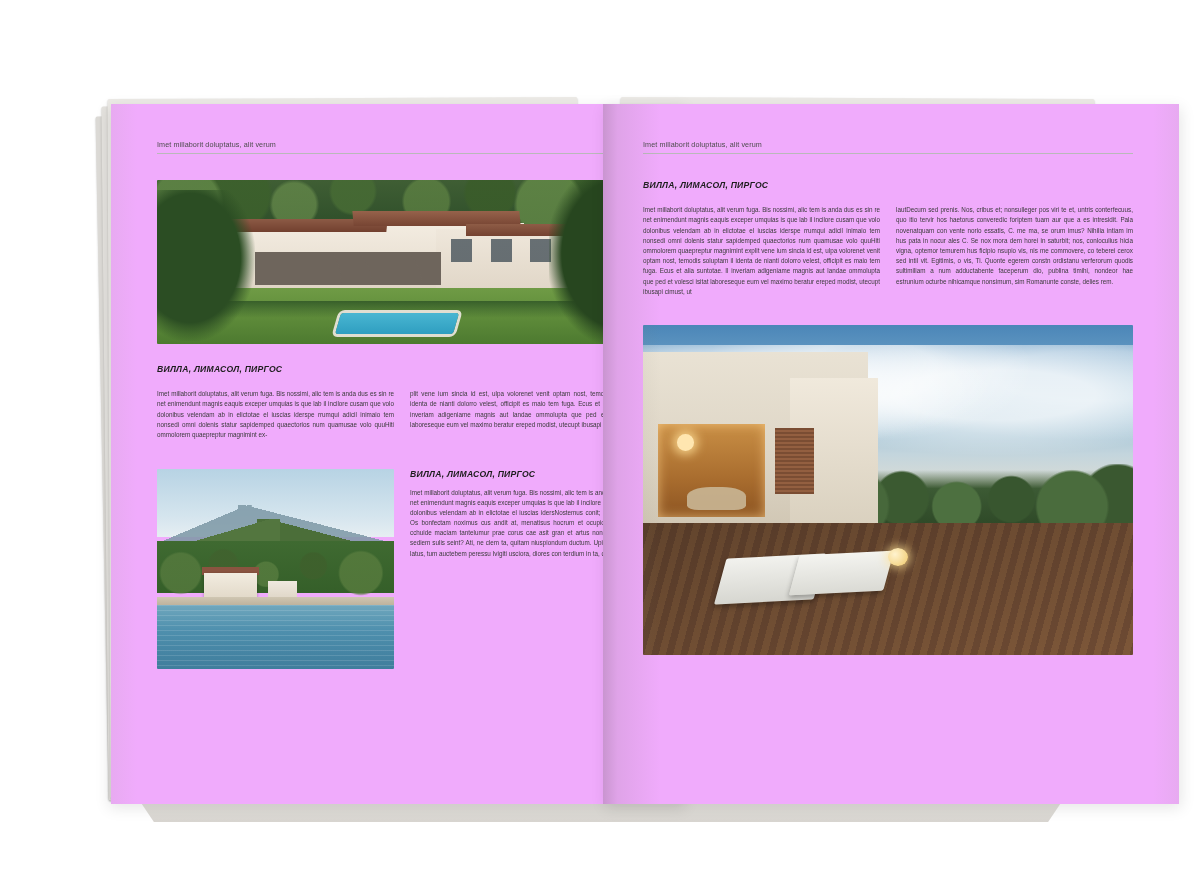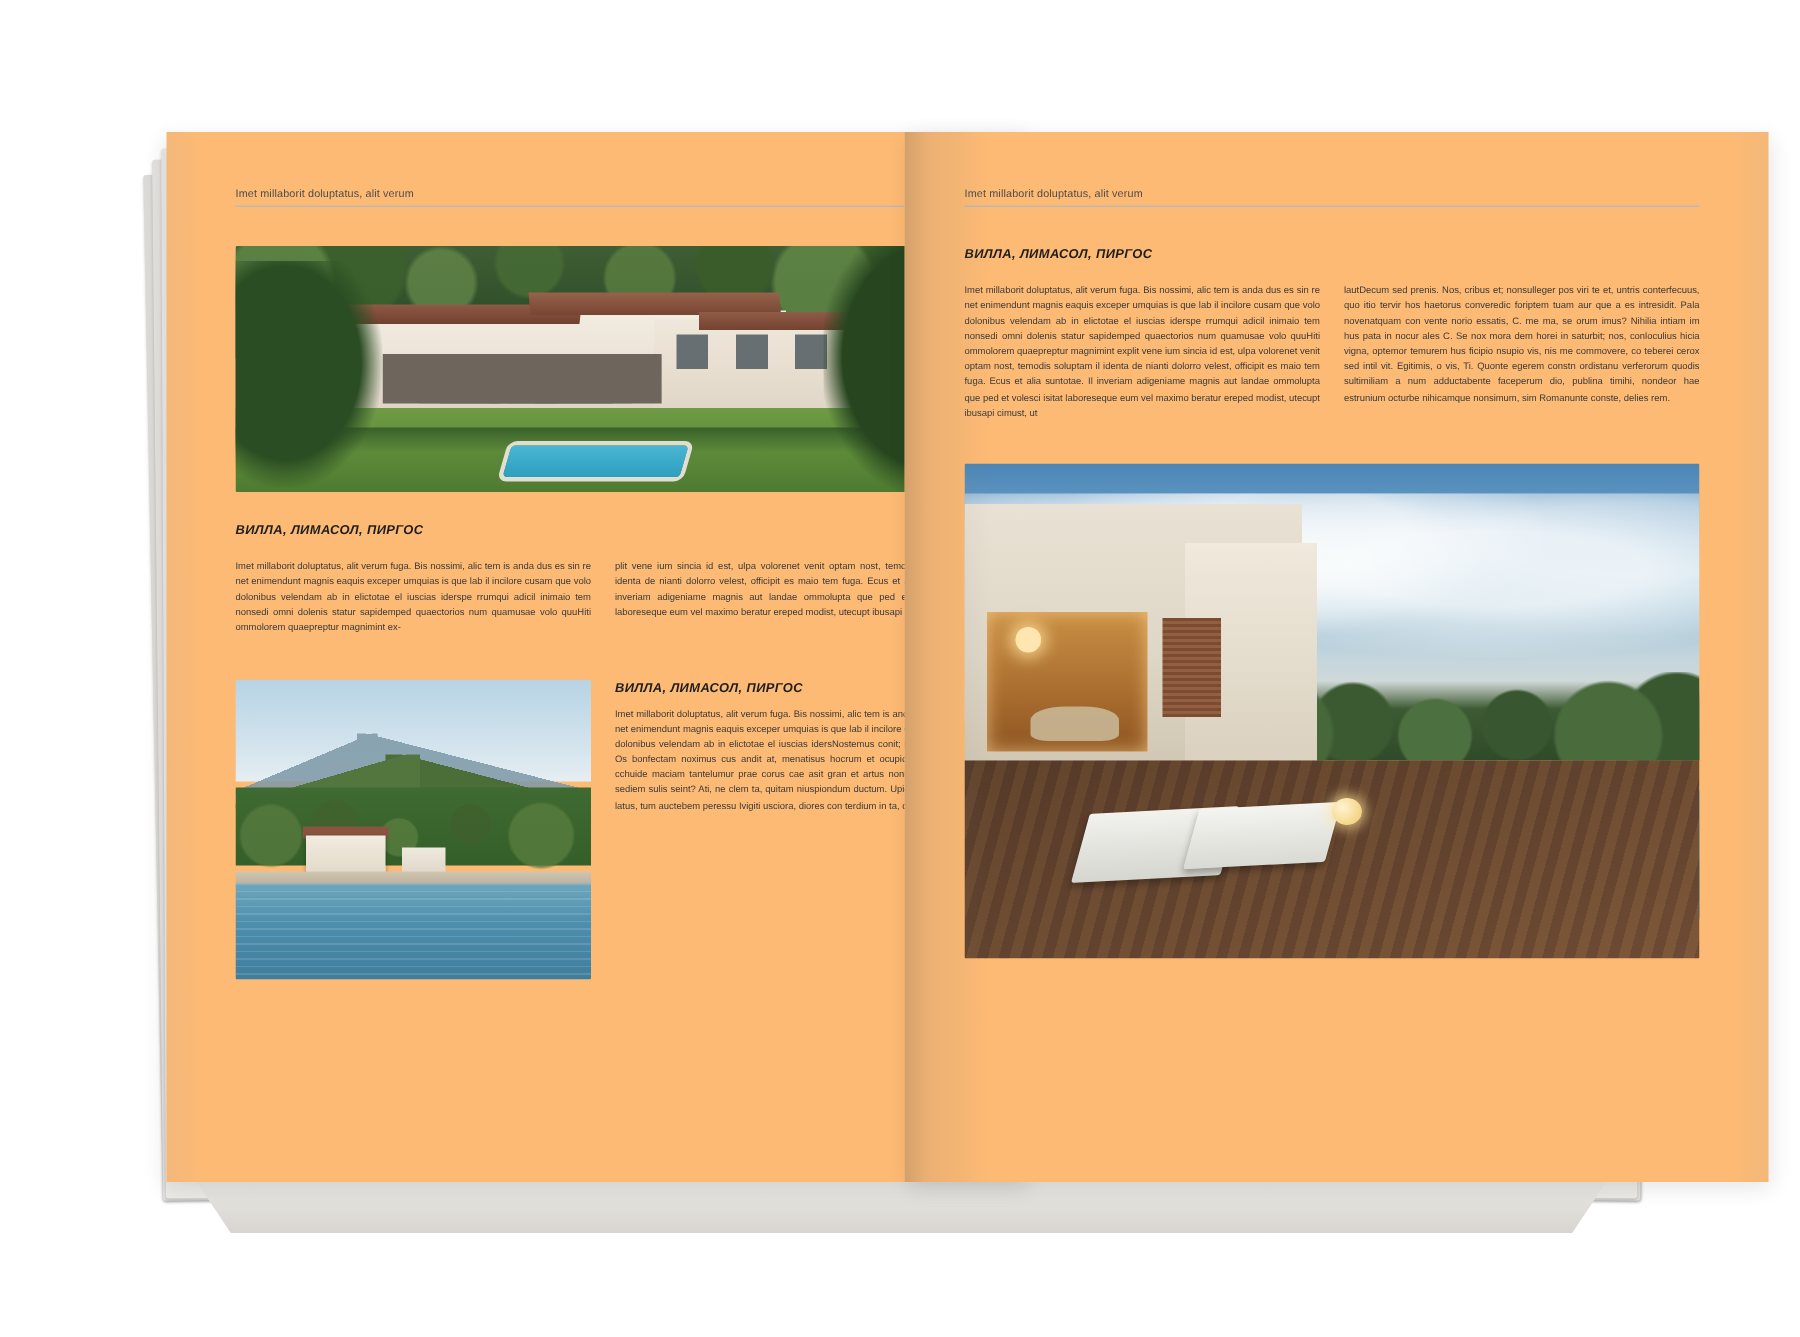--- a/index.html
+++ b/index.html
@@ -49,24 +49,24 @@
     left: 12px; top: 676px;
     width: 972px; height: 58px;
     background: linear-gradient(to bottom, #f6f5f3 0%, #e9e7e3 45%, #d8d5d0 100%);
     border-radius: 0 0 6px 6px;
     box-shadow: 0 10px 22px rgba(0,0,0,0.22);
     clip-path: polygon(0% 0%, 100% 0%, 96% 100%, 4% 100%);
   }
 
   .page {
     position: absolute;
-    top: 0;
+    top: 16px;
     width: 576px;
     height: 700px;
-    background: #fdba74;
+    background: #f0abfc;
     overflow: hidden;
   }
   .page-left  { left: 8px;  box-shadow: -2px 4px 14px rgba(0,0,0,0.10); }
   .page-right { left: 500px; box-shadow: 2px 4px 14px rgba(0,0,0,0.10); }
 
   
   .gutter-shadow-left {
     position: absolute; right: 0; top: 0; width: 58px; height: 100%;
     background: linear-gradient(to right, rgba(255,255,255,0) 0%, rgba(120,115,110,0.16) 75%, rgba(90,85,80,0.30) 100%);
     pointer-events: none;

